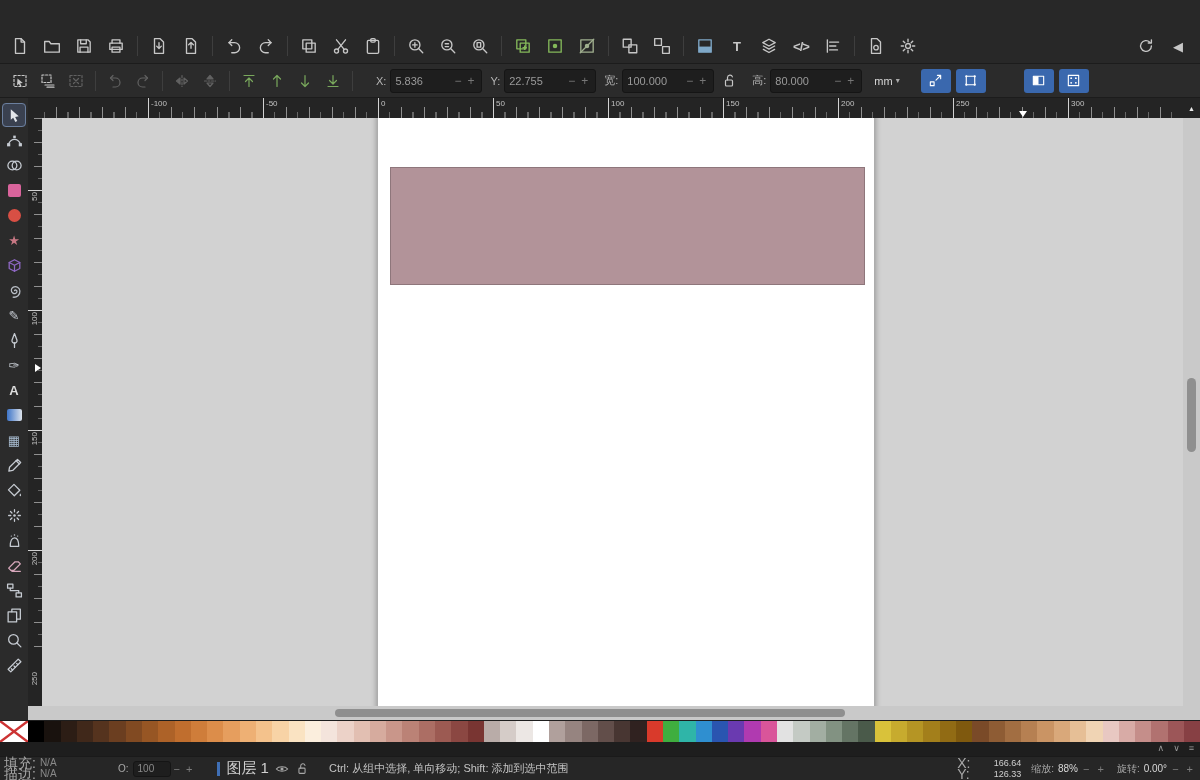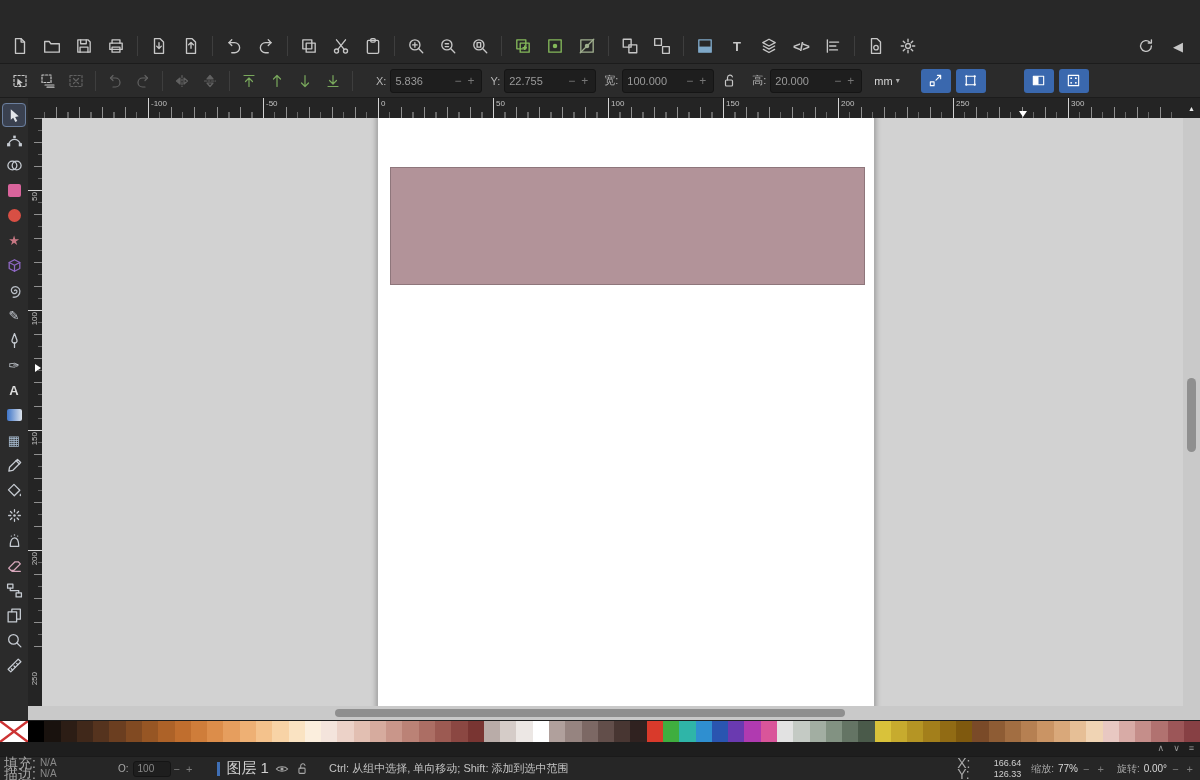--- a/index.html
+++ b/index.html
@@ -472,21 +472,21 @@
         <div class="icbtn tc lockbtn">
           <span class="svgw">
             <svg viewBox="0 0 16 16" fill="none" stroke="currentColor" stroke-width="1.2" stroke-linecap="round" stroke-linejoin="round">
               <rect x="4.5" y="7" width="7" height="6" rx="1"></rect>
               <path d="M6.5 7V4.5a2.5 2.5 0 0 1 4.9-.6"></path>
             </svg>
           </span>
         </div>
         <span class="tc-label">高:</span>
         <div class="tc-field">
-          <span class="tc-val">20.000</span>
+          <span class="tc-val">80.000</span>
           <span class="tc-spin">−</span>
           <span class="tc-spin">+</span>
         </div>
       </div>
     <div class="tc-unit">
       <span>mm</span>
       <span class="caret">▾</span>
     </div>
     <div class="tc-toggles" id="tcToggles">
         <div class="tgbtn">
@@ -855,21 +855,21 @@
           <span class="sb-lab">X:</span>
           <span class="sb-val2">166.64</span>
         </div>
       <div class="sb-row">
           <span class="sb-lab">Y:</span>
           <span class="sb-val2">126.33</span>
         </div>
     </div>
     <div class="sb-zoom">
       <span class="sb-lab">缩放:</span>
-      <span class="sb-valbox">77%</span>
+      <span class="sb-valbox">88%</span>
       <span class="spin">−</span>
       <span class="spin">+</span>
     </div>
     <div class="sb-rot">
       <span class="sb-lab">旋转:</span>
       <span class="sb-valbox">0.00°</span>
       <span class="spin">−</span>
       <span class="spin">+</span>
     </div>
   </footer>

